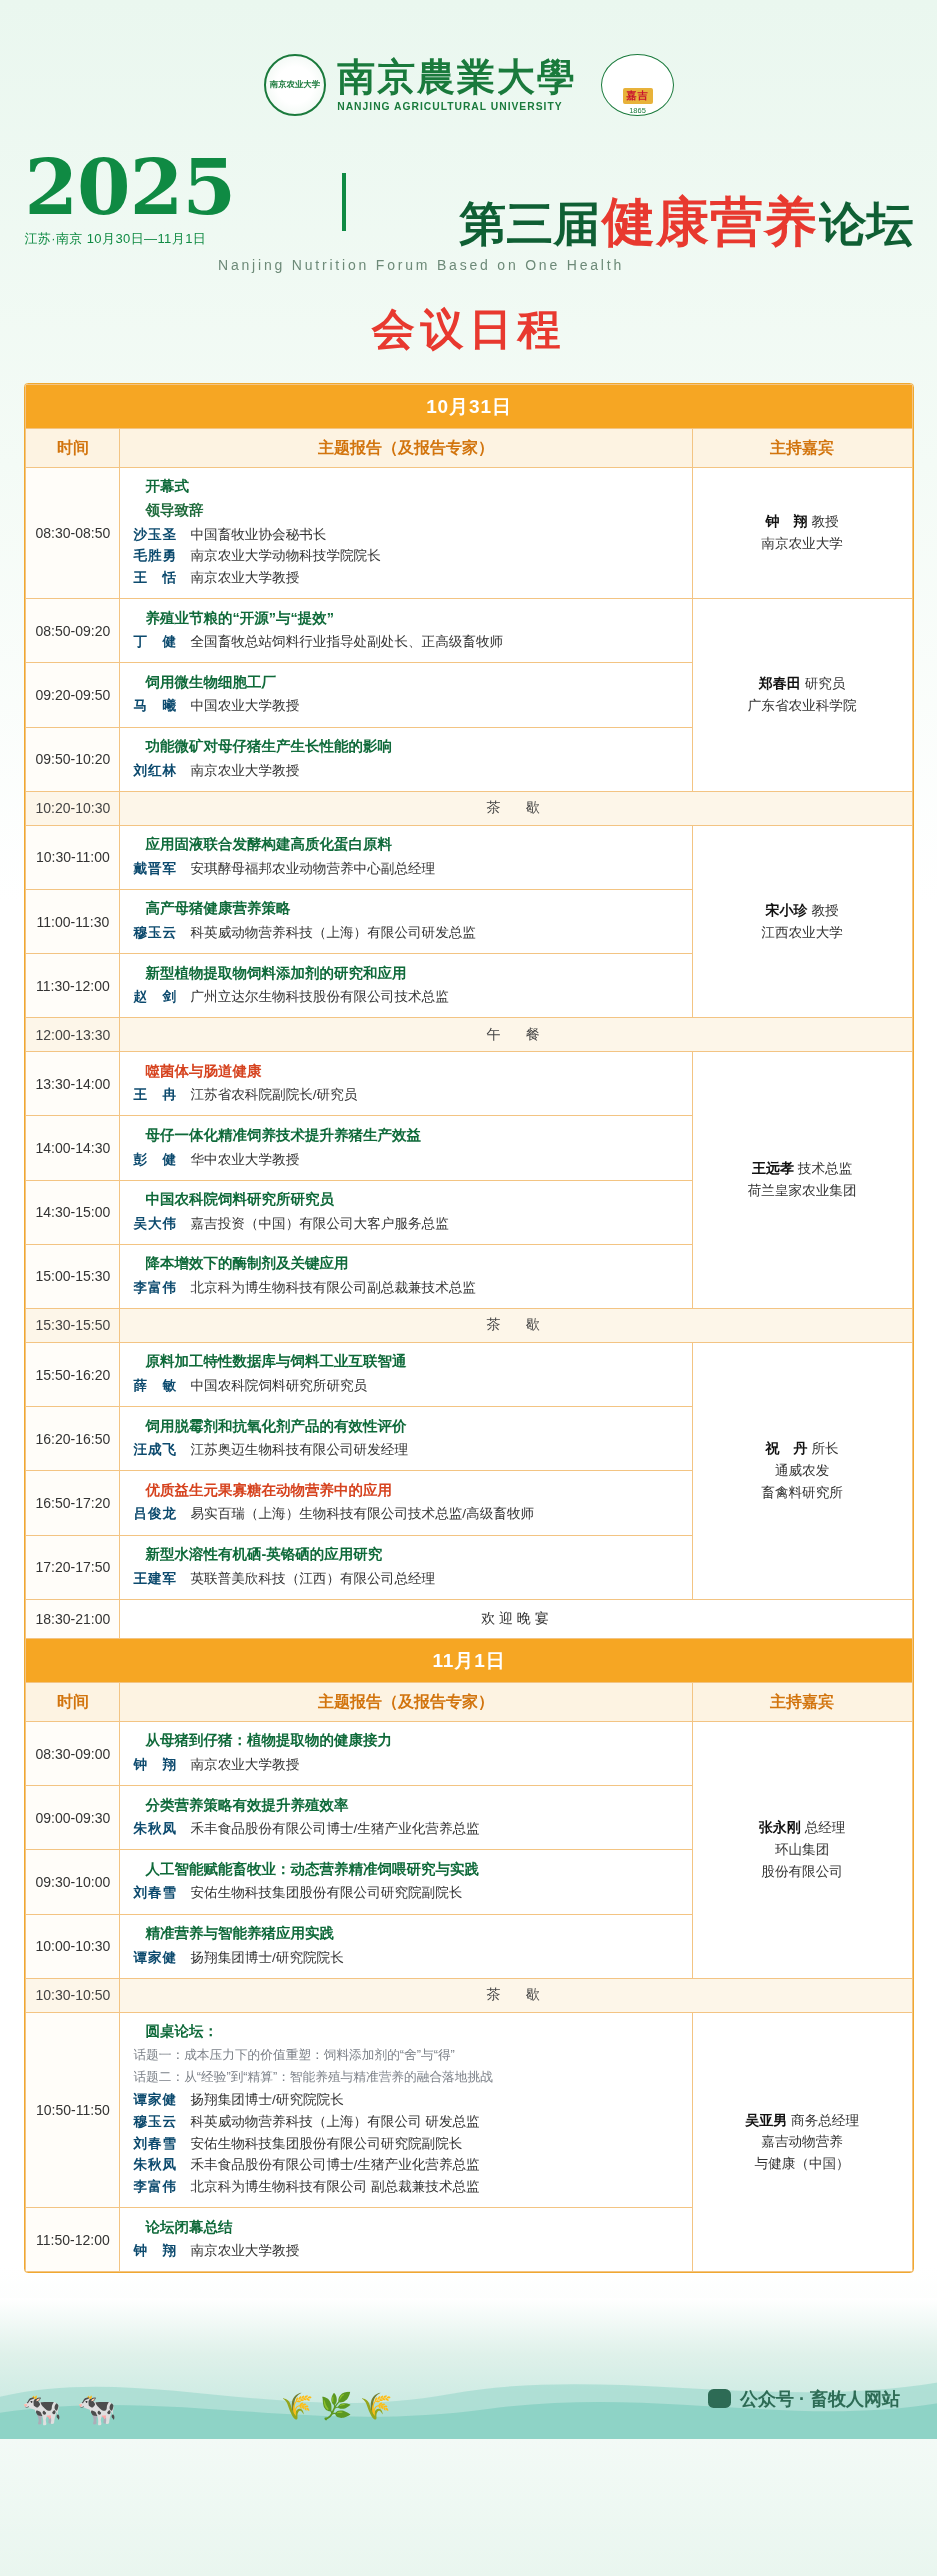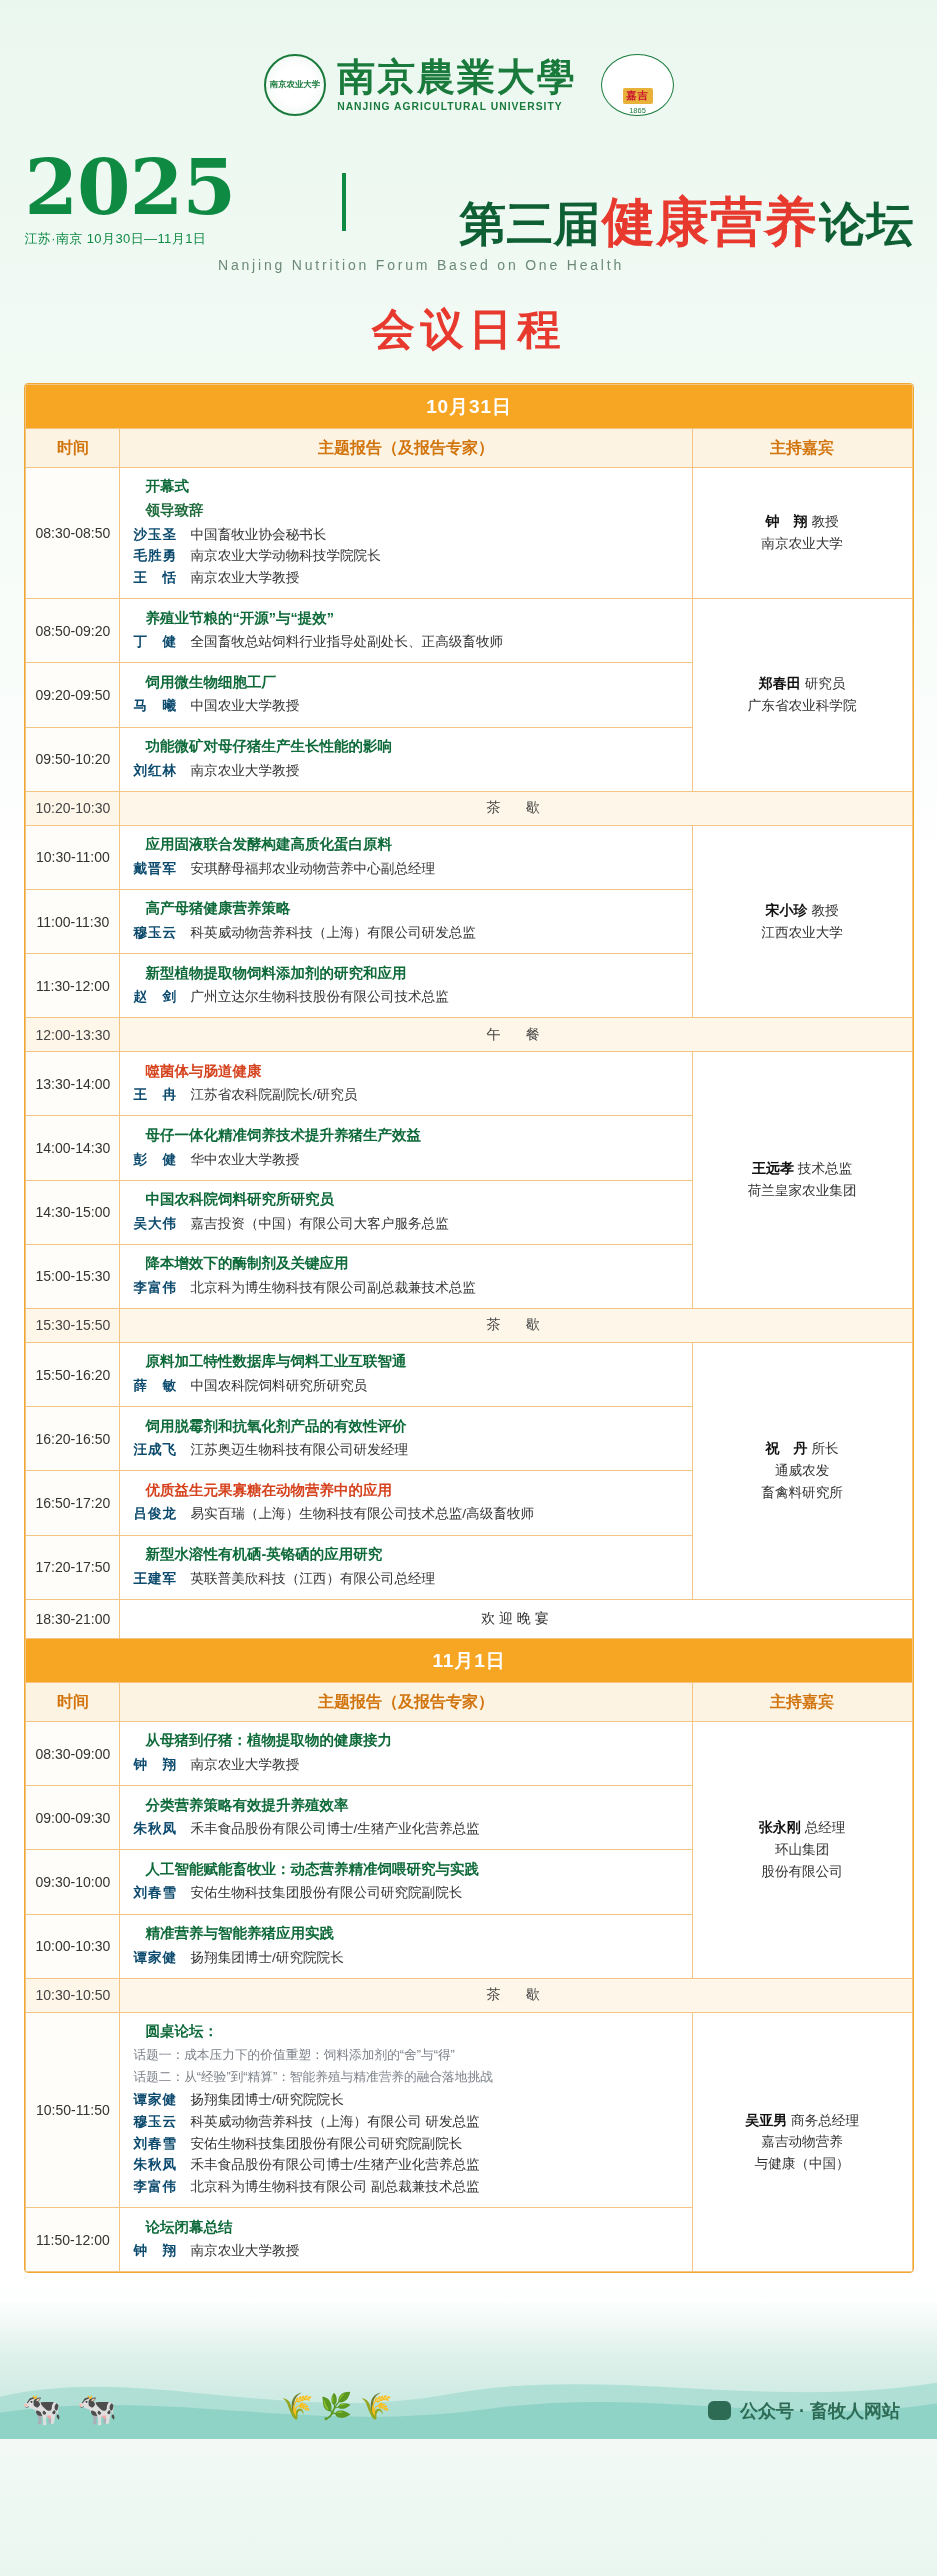--- a/index.html
+++ b/index.html
@@ -210,21 +210,21 @@
   }
   .footer .cows {
     position: absolute; left: 22.5px; bottom: 11.3px;
     font-size: 32px; color: #2f7d5c; letter-spacing: 15px;
   }
   .footer .wheat {
     position: absolute; left: 281px; bottom: 17px;
     font-size: 26px; color: #4f9a78;
   }
   .footer .brand {
-    position: absolute; right: 38px; bottom: 16px;
+    position: absolute; right: 38px; bottom: 28px;
     display: flex; align-items: center; gap: 9.4px;
     color: #2d6b55; font-size: 18px; font-weight: bold;
   }
   .footer .brand .wx {
     width: 22.5px; height: 19px; border-radius: 5.6px; background: #2d6b55; display: inline-block;
   }
 </style>
 </head>
 <body>
 

